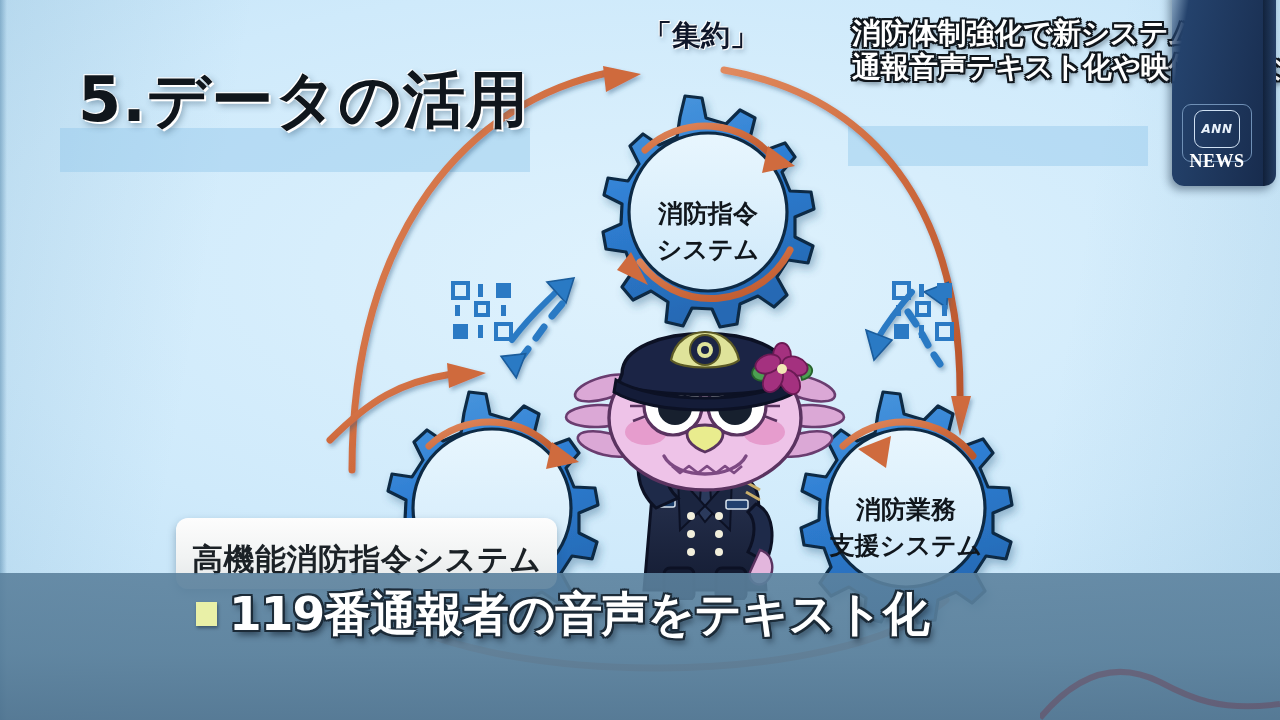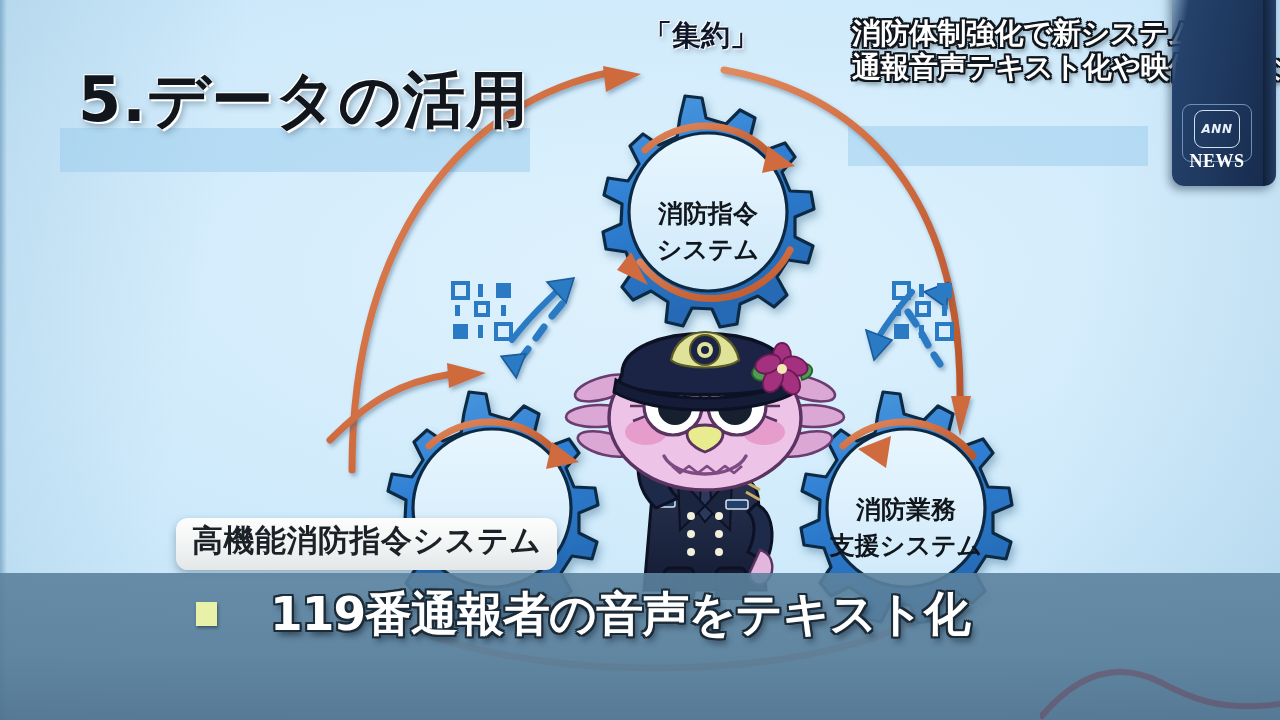--- a/index.html
+++ b/index.html
@@ -79,21 +79,21 @@
   .gear {
     position: absolute;
   }
   .gear svg { display: block; overflow: visible; }
 
   
   .plate {
     position: absolute;
     left: 176px;
     top: 518px;
-    padding: 2px 16px 8px 16px;
+    padding: 21px 16px 8px 16px;
     background: linear-gradient(180deg,#fdfdfd 0%, #f1f3f3 55%, #e3e7e8 100%);
     border-radius: 12px;
     box-shadow: 0 4px 8px rgba(30,60,85,.35);
     font-size: 31px;
     font-weight: bold;
     color: #1b2126;
     letter-spacing: .5px;
     white-space: nowrap;
   }
 
@@ -179,21 +179,21 @@
     top: 573px;
     height: 147px;
     background: linear-gradient(180deg, rgba(92,130,158,.90) 0%, rgba(86,124,152,.90) 55%, rgba(78,114,142,.92) 100%);
   }
   .telop-line {
     position: absolute;
     display: flex;
     align-items: center;
     left: 196px;
   }
-  .telop-line.l1 { top: 590px; gap: 41px; }
+  .telop-line.l1 { top: 590px; }
   .telop-line.l2 { top: 648px; }
   .bullet {
     width: 21px;
     height: 24px;
     background: #e9f0a7;
     margin-right: 12px;
     flex: none;
     box-shadow: 1px 2px 3px rgba(10,25,40,.45);
   }
   .telop-text {

